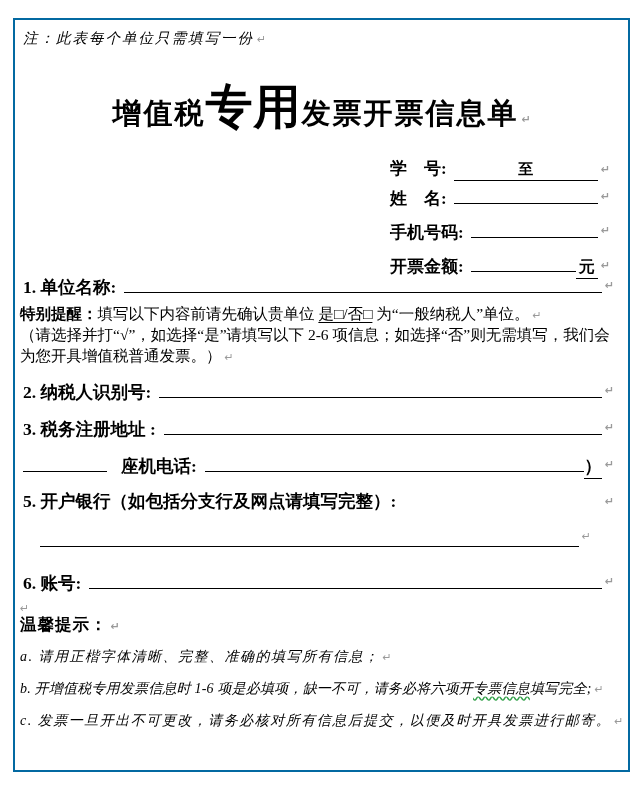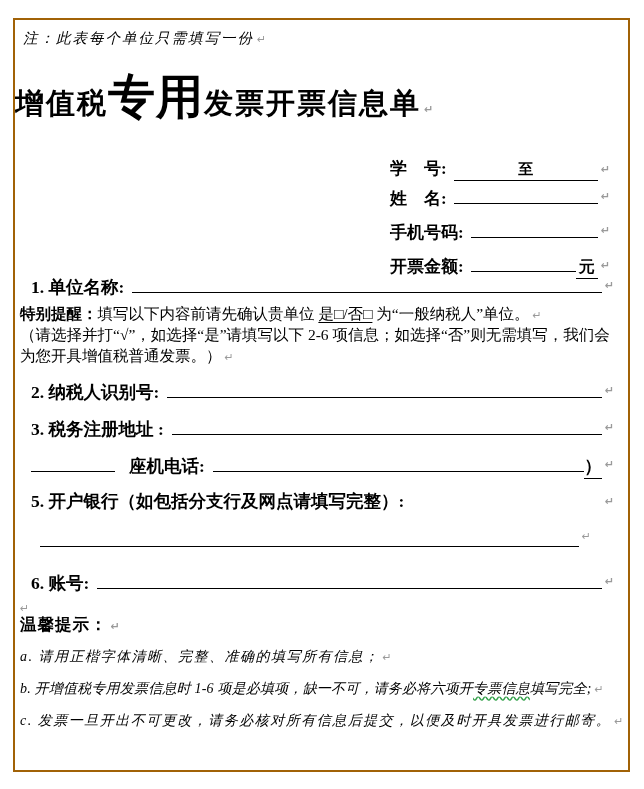--- a/index.html
+++ b/index.html
@@ -3,36 +3,36 @@
 <meta charset="utf-8">
 <style>
   html,body{margin:0;padding:0;}
   body{
     width:644px;height:789px;background:#ffffff;color:#000;
     font-family:"Liberation Serif","DejaVu Serif",serif;
     position:relative;overflow:hidden;
   }
   .sheet{
     position:absolute;left:13px;top:18px;width:617px;height:754px;
-    border:2px solid #a16207;box-sizing:border-box;background:#fff;overflow:hidden;
+    border:2px solid #0369a1;box-sizing:border-box;background:#fff;overflow:hidden;
   }
   .abs{position:absolute;}
   .pmark{
     color:#9a9a9a;font-size:11px;line-height:1;
     font-family:"DejaVu Sans",sans-serif;margin-left:3px;align-self:center;
   }
   .top-note{left:8px;top:9px;font-size:14.5px;letter-spacing:2px;font-style:italic;white-space:nowrap;}
-  .title{left:0;right:0;top:46px;font-weight:bold;white-space:nowrap;}
+  .title{left:0;right:0;top:56px;text-align:center;font-weight:bold;white-space:nowrap;}
   .t-small{font-size:29px;letter-spacing:2px;}
   .t-big{font-size:47px;letter-spacing:1px;}
   .srow{left:375px;width:220px;display:flex;align-items:baseline;font-weight:bold;font-size:17px;}
   .slabel{white-space:nowrap;margin-right:7px;}
   .sfield{flex:1;border-bottom:1.5px solid #000;text-align:center;min-height:20px;font-size:15px;}
   .suffix{border-bottom:1.5px solid #000;padding:0 3px;font-size:16px;}
-  .iline{left:16px;right:14px;display:flex;align-items:baseline;font-weight:bold;font-size:17.5px;justify-content:space-between;}
+  .iline{left:8px;right:14px;display:flex;align-items:baseline;font-weight:bold;font-size:17.5px;justify-content:space-between;}
   .ilabel{white-space:nowrap;margin-right:8px;}
   .ifill{flex:1;border-bottom:1.5px solid #000;min-height:21px;}
   .fixedfill{border-bottom:1.5px solid #000;min-height:21px;}
   .closeparen{border-bottom:1.5px solid #000;}
   .reminder{left:5px;right:10px;font-size:15.5px;line-height:21px;}
   .rbold{font-weight:bold;}
   .uline{text-decoration:underline;text-underline-offset:3px;}
   .tips-h{left:5px;font-size:16.5px;font-weight:bold;letter-spacing:1px;white-space:nowrap;}
   .note{left:5px;font-size:14px;letter-spacing:1.5px;white-space:nowrap;font-style:italic;display:flex;align-items:baseline;justify-content:flex-end;}
   .note.tight{letter-spacing:0.2px;}

